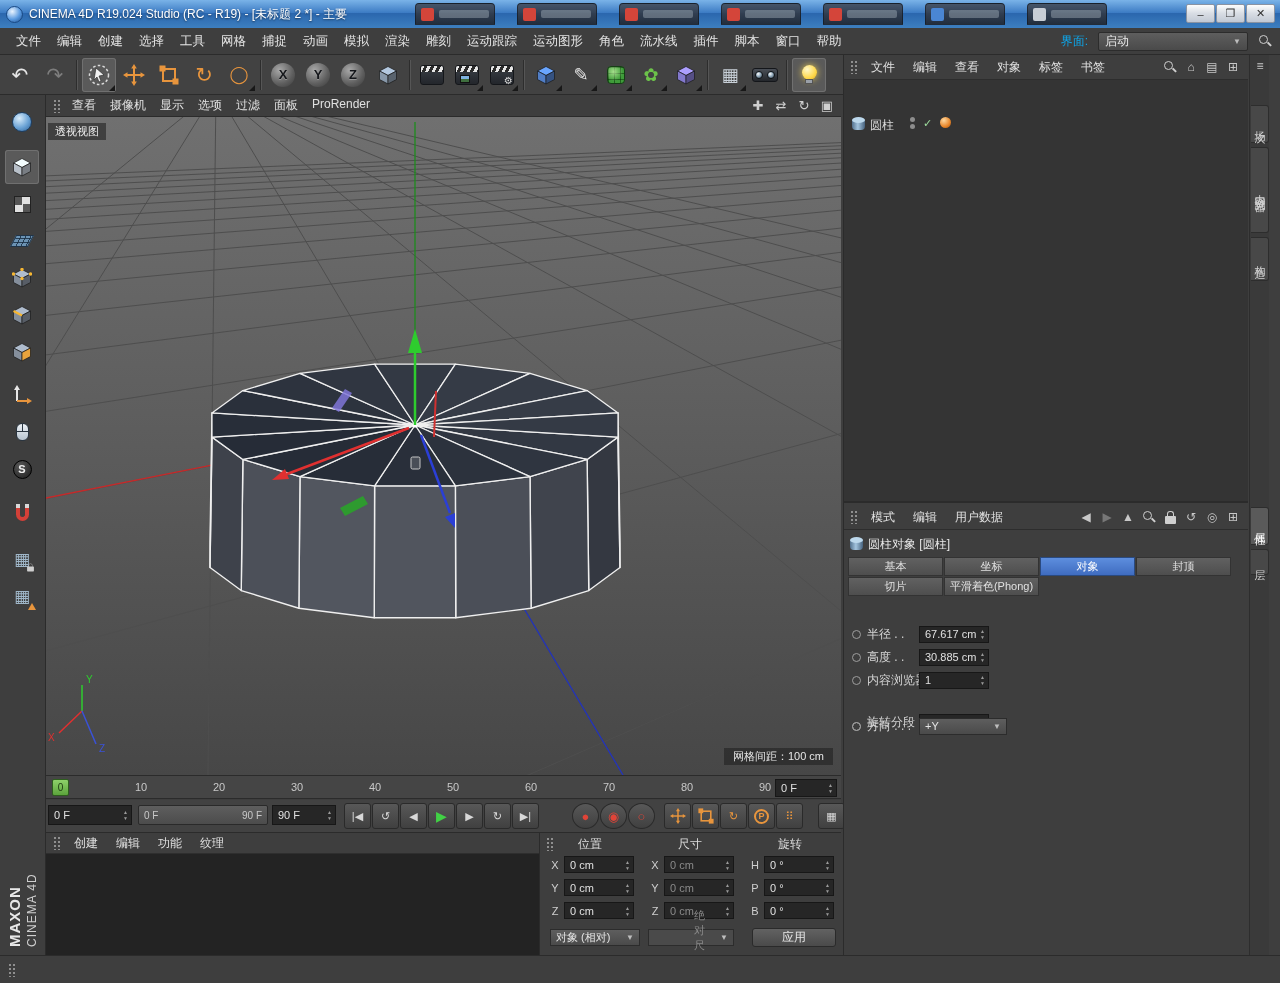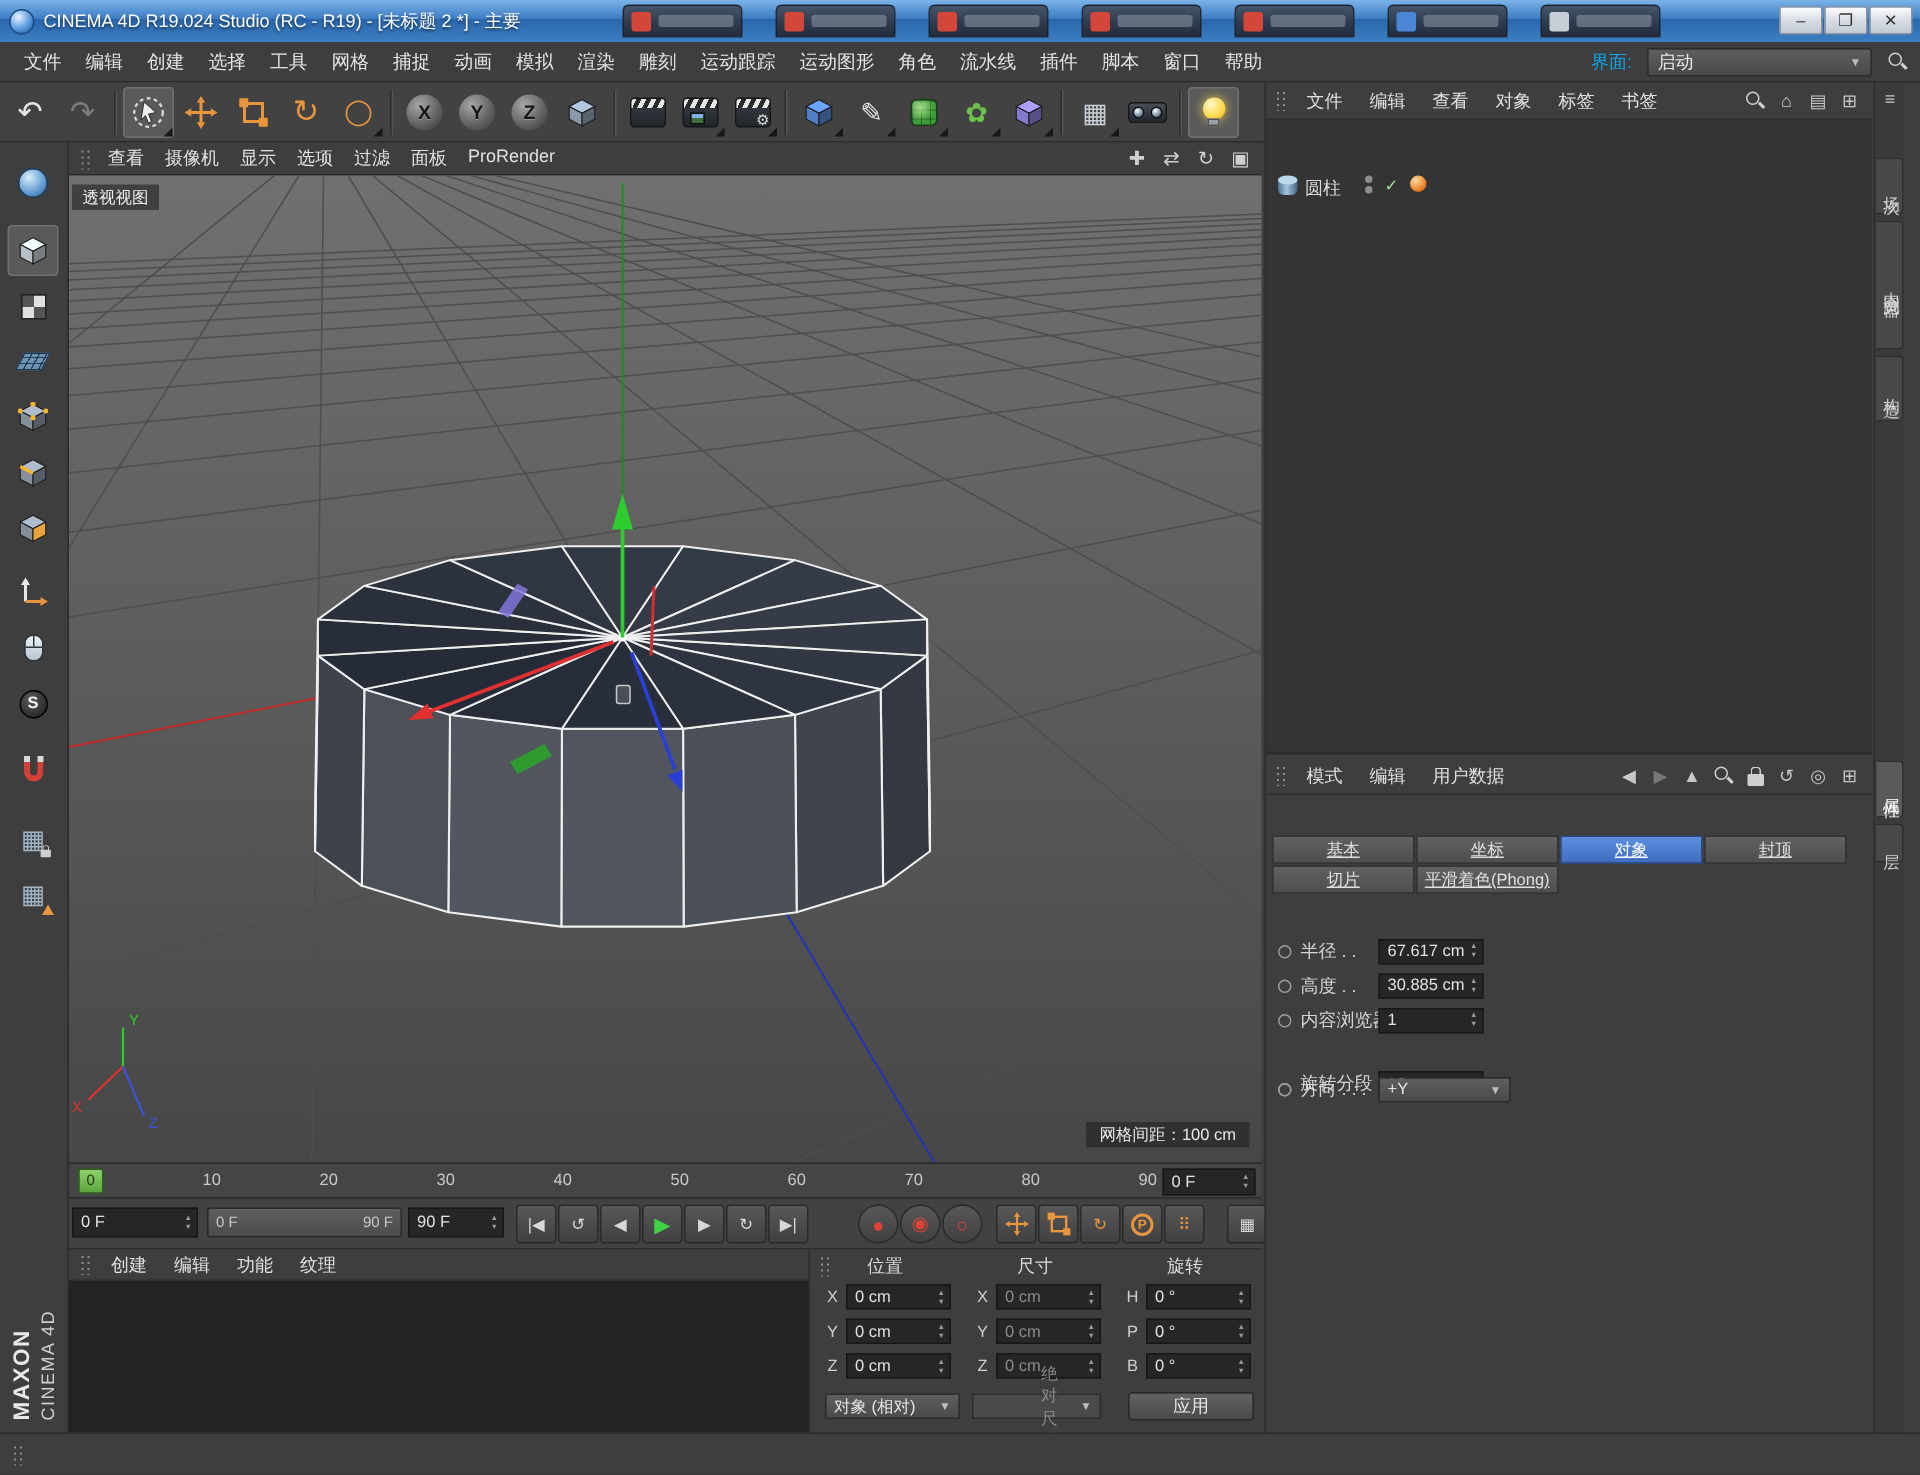--- a/index.html
+++ b/index.html
@@ -176,21 +176,21 @@
 .cyl-icon::after{content:"";position:absolute;left:0;top:0;width:13px;height:6px;border-radius:50%;background:#bcd8ec;}
 .vis-dots{display:flex;flex-direction:column;gap:2px;margin-left:16px;}
 .vis-dots i{width:5px;height:5px;border-radius:50%;background:#8d8d8d;}
 .om-check{color:#9fdf9f;font-size:11px;margin-left:8px;}
 .phong-ball{width:11px;height:11px;border-radius:50%;margin-left:8px;
   background:radial-gradient(circle at 35% 30%,#ffd9a0,#e8862a 60%,#9a4f10);}
 #am-title{position:absolute;left:0;top:478px;width:404px;height:22px;display:flex;align-items:center;padding:0 6px;
   color:#e6e6e6;font-size:12px;}
 #am-tabs{position:absolute;left:0;top:502px;width:404px;height:40px;}
 .am-tab{position:absolute;height:19px;background:linear-gradient(#616161,#4e4e4e);border:1px solid #333;
-  color:#e0e0e0;font-size:11px;display:flex;align-items:center;justify-content:center;white-space:nowrap;overflow:hidden;text-decoration:underline;}
+  color:#e0e0e0;font-size:11px;display:flex;align-items:center;justify-content:center;white-space:nowrap;overflow:hidden;}
 .am-tab.active{background:linear-gradient(#5d8ede,#3f6cc0);color:#fff;border-color:#2a4a80;}
 #am-section{position:absolute;left:0;top:546px;width:404px;height:17px;background:#353535;border-top:1px solid #2d2d2d;
   border-bottom:1px solid #2d2d2d;display:flex;align-items:center;padding:0 8px;color:#f0f0f0;font-size:12px;font-weight:bold;}
 #am-props{position:absolute;left:0;top:568px;width:404px;}
 .prop-row{position:absolute;left:4px;display:flex;align-items:center;height:22px;font-size:12px;color:#d4d4d4;}
 .prop-dot{width:9px;height:9px;border-radius:50%;border:1.6px solid #9d9d9d;margin:0 6px 0 4px;flex:0 0 auto;}
 .prop-label{width:52px;white-space:nowrap;}
 .prop-row .field{width:70px;height:17px;}
 .prop-row .prop-dd{width:88px;}
 #strip{position:absolute;left:405px;top:0;width:20px;height:900px;background:#3a3a3a;border-left:1px solid #2d2d2d;}
@@ -806,20 +806,24 @@
             <span class="mag"></span>
           </span>
           <span class="sm-ico">
             <span class="lockc"></span>
           </span>
           <span class="sm-ico">↺</span>
           <span class="sm-ico">◎</span>
           <span class="sm-ico">⊞</span>
         </div>
     </div>
+    <div id="am-title">
+      <span class="cyl-icon"></span>
+      <span>圆柱对象 [圆柱]</span>
+    </div>
     <div id="am-tabs">
         <div class="am-tab" style="left: 4px; top: 0px; width: 95px;">基本</div>
         <div class="am-tab" style="left: 100px; top: 0px; width: 95px;">坐标</div>
         <div class="am-tab active" style="left: 196px; top: 0px; width: 95px;">对象</div>
         <div class="am-tab" style="left: 292px; top: 0px; width: 95px;">封顶</div>
         <div class="am-tab" style="left: 4px; top: 20px; width: 95px;">切片</div>
         <div class="am-tab" style="left: 100px; top: 20px; width: 95px;">平滑着色(Phong)</div>
       </div>
     <div id="am-props">
         <div class="prop-row" style="top: 0px;">

